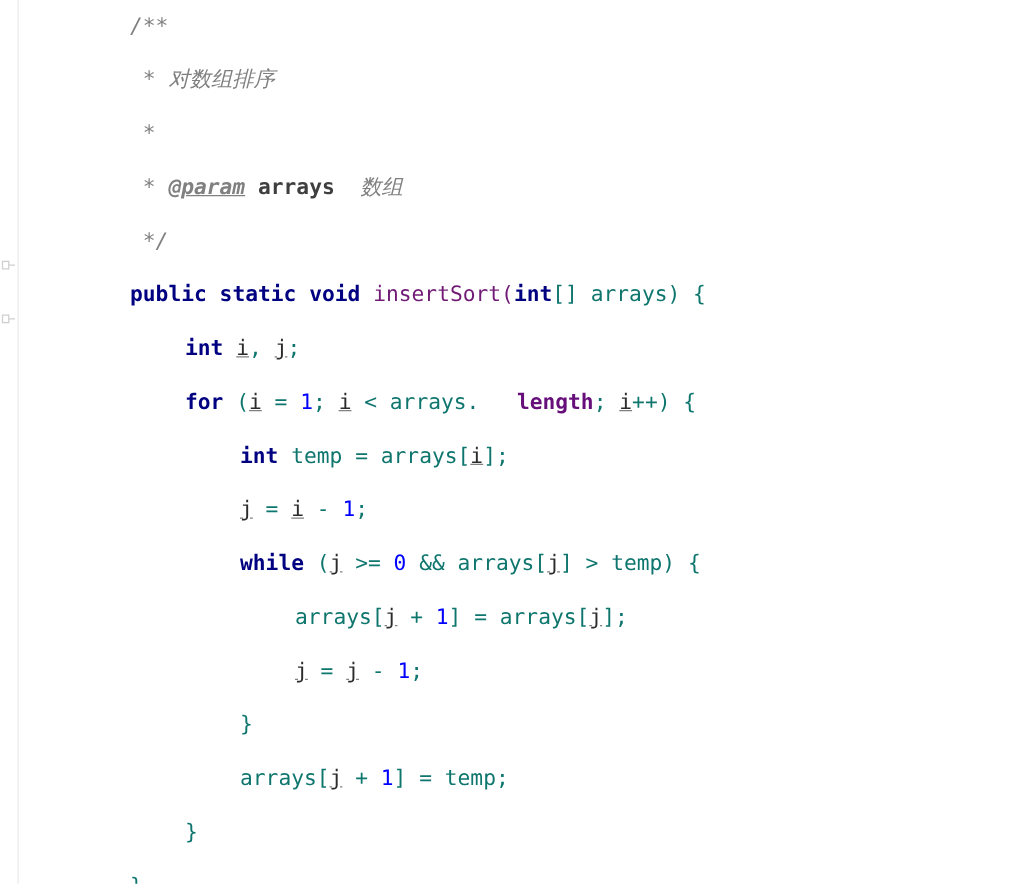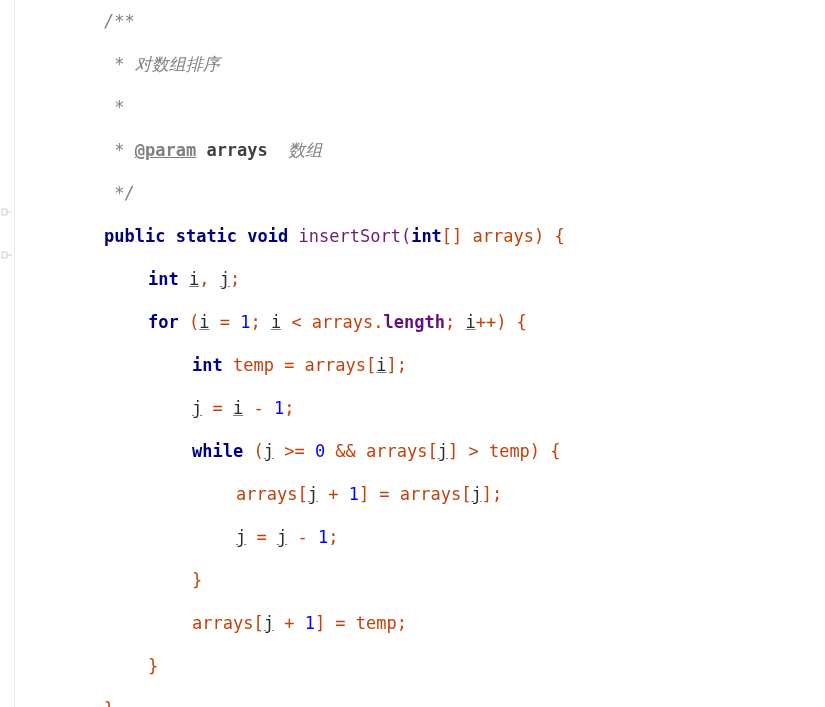--- a/index.html
+++ b/index.html
@@ -47,27 +47,27 @@
     color: #2b2b2b;
   }
   .code-line {
     height: 43px;
     display: flex;
     align-items: center;
   }
   .code-line > span.segment { display: inline; }
 
   .c-comment     { color: #808080; font-style: italic; }
-  .c-doctag      { color: #808080; font-weight: bold; text-decoration: underline; }
+  .c-doctag      { color: #808080; font-style: italic; font-weight: bold; text-decoration: underline; }
   .c-paramname   { color: #3f3f3f; font-weight: bold; }
   .c-keyword     { color: #000080; font-weight: bold; }
   .c-ident-u     { color: #2b2b2b; text-decoration: underline; text-decoration-color: #808080; }
   .c-num         { color: #0000ff; }
-  .c-prop        { color: #660e7a; font-weight: bold; }
-  .c-punct       { color: #c2410c; }
+  .c-prop        { color: #660e7a; font-weight: bold; margin-left: 30px; }
+  .c-punct       { color: #0f766e; }
   .c-method      { color: #701a75; }
 </style>
 </head>
 <body>
 
 <div class="editor">
   <div class="gutter" id="gutter">
       <div class="gutter-mark" style="top: 207px;">
         <svg width="14" height="10" viewBox="0 0 14 10">
           <path d="M2 2 L7 2 L7 8 L2 8 Z" fill="none" stroke="#cfcfcf" stroke-width="1"></path>

